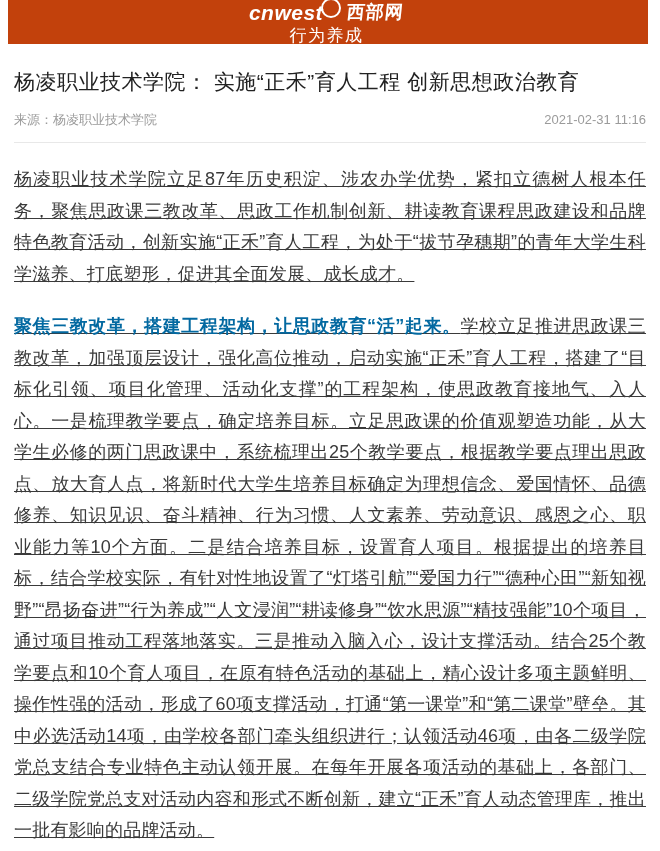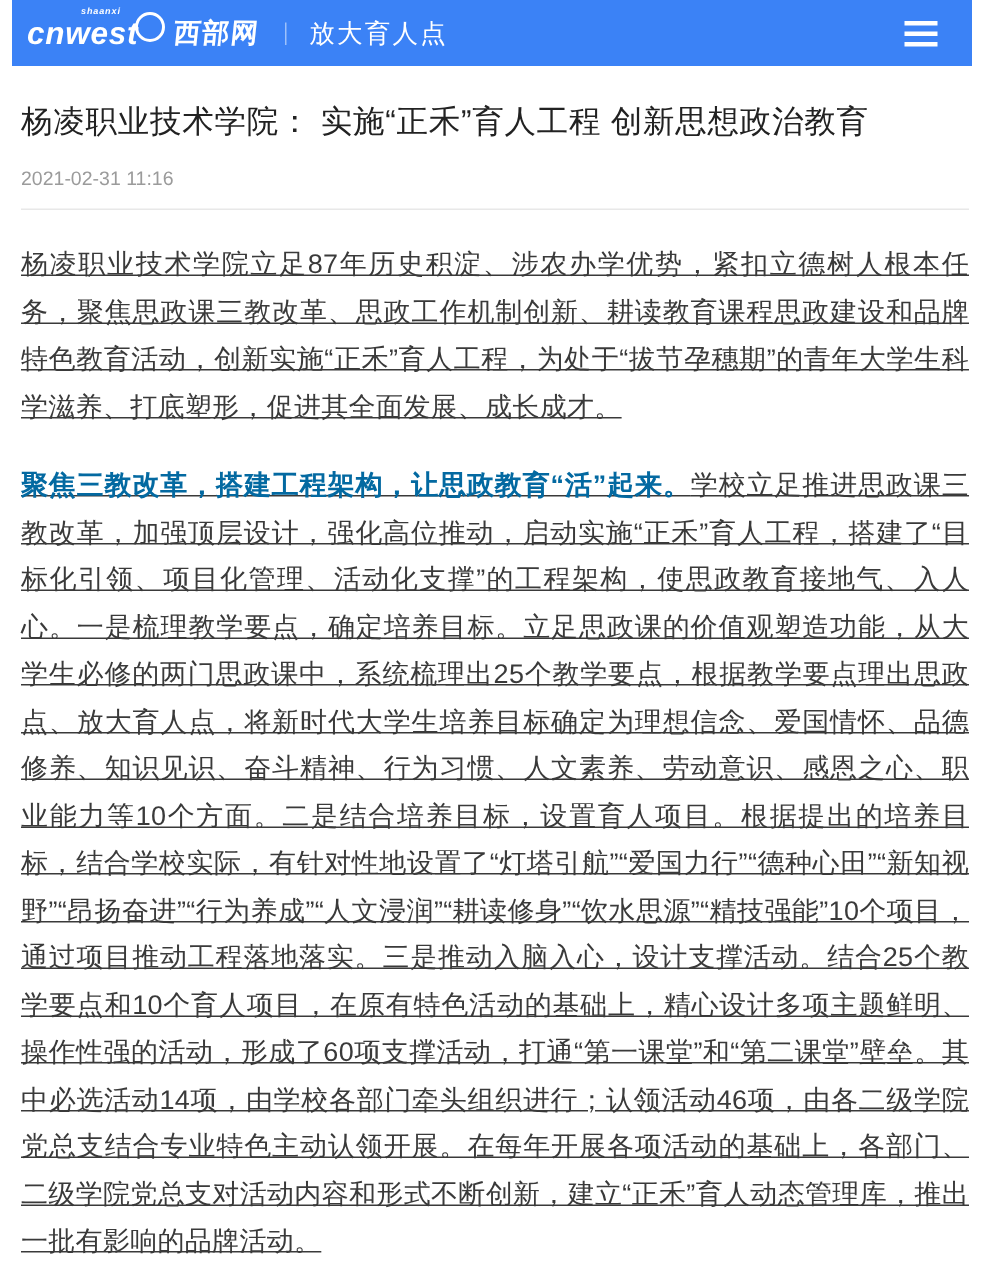--- a/index.html
+++ b/index.html
@@ -15,25 +15,26 @@
     background: #ffffff;
     overflow: hidden;
   }
   
   .topbar {
     position: absolute;
     top: 0;
     left: 8px;
     width: 640px;
     height: 44px;
-    background: #3b82f6;
+    background: #c2410c;
     display: flex;
     align-items: center;
     padding: 0 13px 0 10px;
     box-sizing: border-box;
+    flex-direction: column;
   }
   .logo {
     display: flex;
     align-items: center;
     cursor: pointer;
   }
   .logo-en-wrap {
     position: relative;
     color: #ffffff;
     font-weight: bold;
@@ -151,32 +152,33 @@
   <header class="topbar">
     <div class="logo">
       <span class="logo-en-wrap">
         <span class="logo-shaanxi">shaanxi</span>
         <span>cnwest</span>
         <span class="logo-circle"></span>
       </span>
       <span class="logo-cn">西部网</span>
     </div>
     <span class="topbar-divider"></span>
-    <span class="channel">放大育人点</span>
+    <span class="channel">行为养成</span>
     <button class="hamburger" aria-label="menu">
       <span></span>
       <span></span>
       <span></span>
     </button>
   </header>
 
   <main class="article">
     <h1 class="article-title">杨凌职业技术学院： 实施“正禾”育人工程 创新思想政治教育</h1>
 
     <div class="article-meta">
+      <span class="source">来源：杨凌职业技术学院</span>
       <span class="datetime">2021-02-31 11:16</span>
     </div>
 
     <hr class="meta-rule">
 
     <p class="para"><span class="lead"></span><span>杨凌职业技术学院立足87年历史积淀、涉农办学优势，紧扣立德树人根本任务，聚焦思政课三教改革、思政工作机制创新、耕读教育课程思政建设和品牌特色教育活动，创新实施“正禾”育人工程，为处于“拔节孕穗期”的青年大学生科学滋养、打底塑形，促进其全面发展、成长成才。</span></p>
 
     <p class="para"><span class="lead">聚焦三教改革，搭建工程架构，让思政教育“活”起来。</span><span>学校立足推进思政课三教改革，加强顶层设计，强化高位推动，启动实施“正禾”育人工程，搭建了“目标化引领、项目化管理、活动化支撑”的工程架构，使思政教育接地气、入人心。一是梳理教学要点，确定培养目标。立足思政课的价值观塑造功能，从大学生必修的两门思政课中，系统梳理出25个教学要点，根据教学要点理出思政点、放大育人点，将新时代大学生培养目标确定为理想信念、爱国情怀、品德修养、知识见识、奋斗精神、行为习惯、人文素养、劳动意识、感恩之心、职业能力等10个方面。二是结合培养目标，设置育人项目。根据提出的培养目标，结合学校实际，有针对性地设置了“灯塔引航”“爱国力行”“德种心田”“新知视野”“昂扬奋进”“行为养成”“人文浸润”“耕读修身”“饮水思源”“精技强能”10个项目，通过项目推动工程落地落实。三是推动入脑入心，设计支撑活动。结合25个教学要点和10个育人项目，在原有特色活动的基础上，精心设计多项主题鲜明、操作性强的活动，形成了60项支撑活动，打通“第一课堂”和“第二课堂”壁垒。其中必选活动14项，由学校各部门牵头组织进行；认领活动46项，由各二级学院党总支结合专业特色主动认领开展。在每年开展各项活动的基础上，各部门、二级学院党总支对活动内容和形式不断创新，建立“正禾”育人动态管理库，推出一批有影响的品牌活动。</span></p>
   </main>
 

